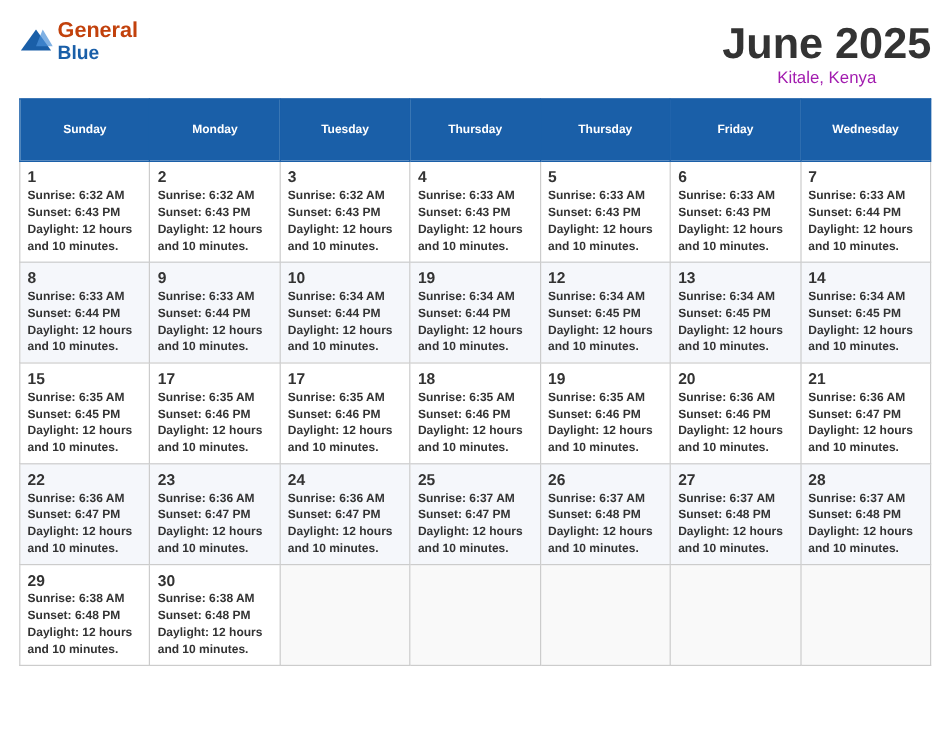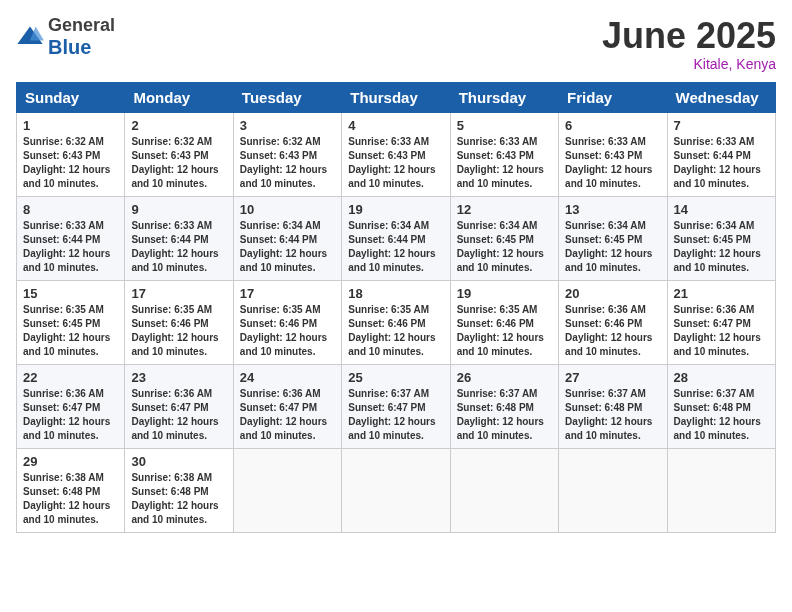--- a/index.html
+++ b/index.html
@@ -22,56 +22,56 @@
       gap: 4px;
     }
     .logo-text {
       display: flex;
       flex-direction: column;
       line-height: 1.1;
     }
     .logo-general {
       font-size: 18px;
       font-weight: bold;
-      color: #404040;
+      color: #c2410c;
     }
     .logo-blue {
-      font-size: 20px;
+      font-size: 16px;
       font-weight: bold;
       color: #1a5fa8;
     }
     .logo-icon {
       width: 28px;
       height: 28px;
     }
     .title-area {
-      text-align: right;
+      text-align: center;
     }
     .month-title {
       font-size: 36px;
       font-weight: bold;
       color: #333;
       line-height: 1.1;
     }
     .subtitle {
       font-size: 14px;
       color: #a21caf;
     }
     .calendar {
       width: 100%;
       border-collapse: collapse;
       border: 1px solid #ccc;
     }
     .calendar th {
       background-color: #1a5fa8;
       color: white;
-      font-size: 15px;
-      font-weight: bold;
-      padding: 6px 8px;
-      text-align: left;
+      font-size: 10px;
+      font-weight: bold;
+      padding: 20px 8px;
+      text-align: center;
       border: 1px solid #1a5fa8;
     }
     .calendar td {
       vertical-align: top;
       width: calc(100% / 7);
       padding: 5px 6px;
       border: 1px solid #ccc;
       font-size: 10.5px;
       color: #333;
       background: #fff;

